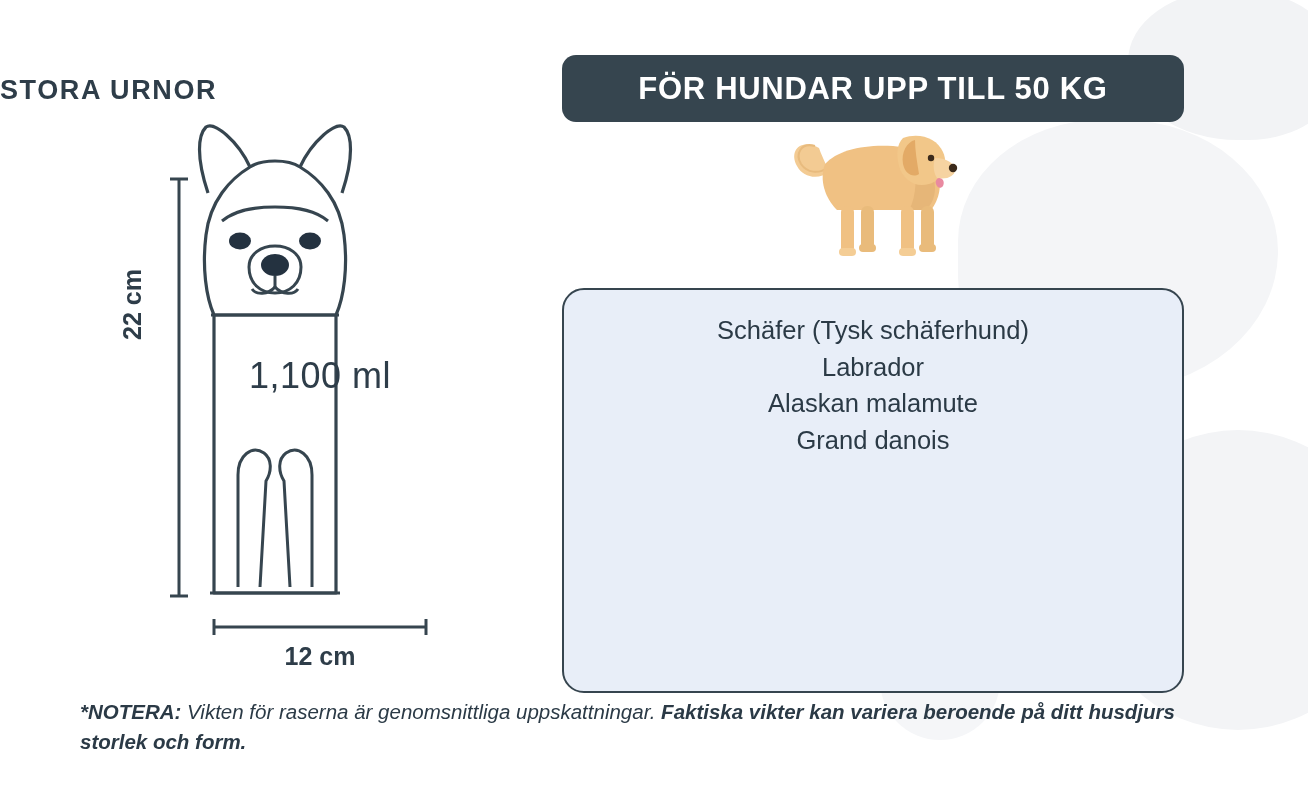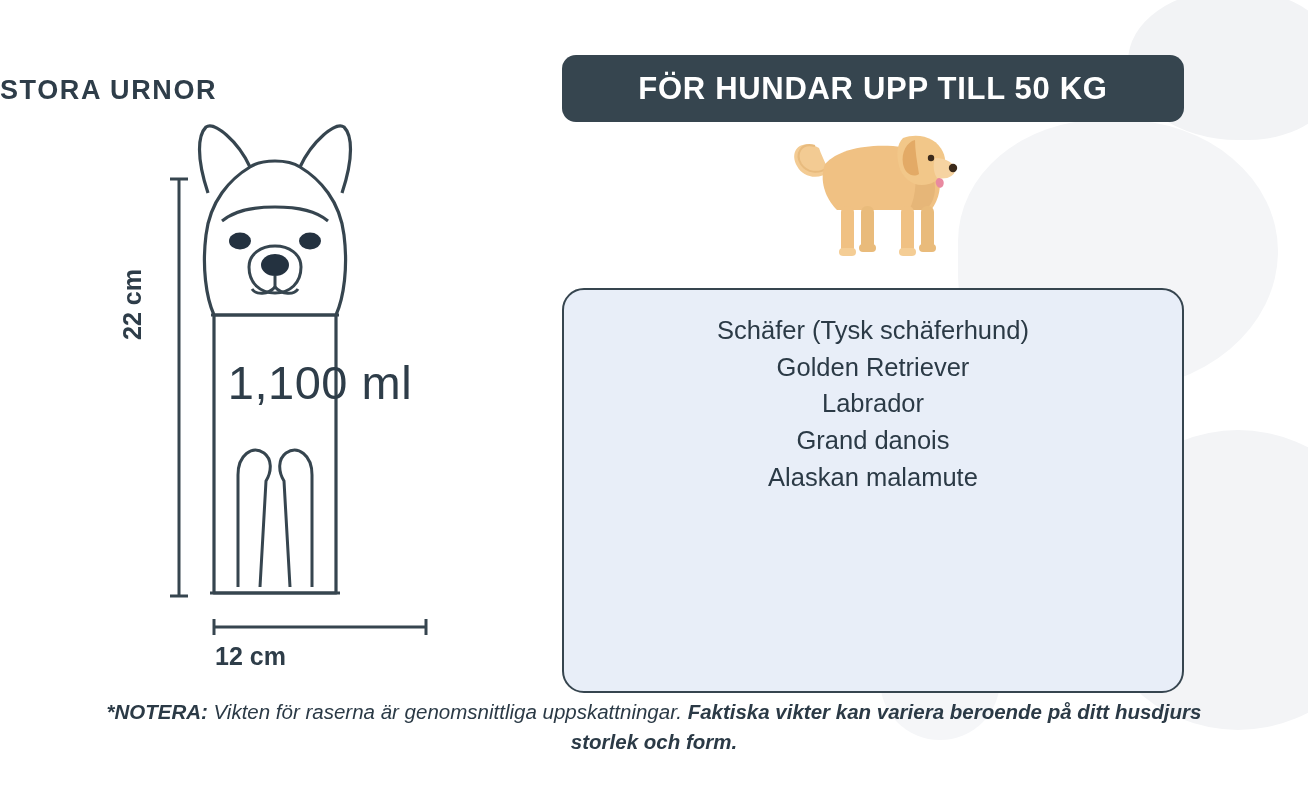--- a/index.html
+++ b/index.html
@@ -48,39 +48,39 @@
   }
   #urn-svg-wrap {
     position: absolute;
     left: 110px; top: 115px;
   }
   #volume-label {
     position: absolute;
     left: 175px; top: 355px;
     width: 290px;
     text-align: center;
-    font-size: 47px;
+    font-size: 36px;
     color: #2e3d49;
     letter-spacing: 0.5px;
   }
   #height-label {
     position: absolute;
     left: 118px; top: 340px;
     font-size: 25px;
     font-weight: bold;
     color: #2e3d49;
     transform: rotate(-90deg);
     transform-origin: left top;
     white-space: nowrap;
   }
   #width-label {
     position: absolute;
     left: 215px; top: 642px;
     width: 210px;
-    text-align: left;
+    text-align: center;
     font-size: 25px;
     font-weight: bold;
     color: #2e3d49;
   }
 
   
   #right-panel {
     position: absolute;
     left: 545px; top: 0;
     width: 763px; height: 690px;
@@ -124,21 +124,20 @@
     color: #2b3a46;
     line-height: 36.7px;
     white-space: nowrap;
   }
 
   
   #footnote {
     position: absolute;
     left: 0; top: 697px;
     width: 1308px;
-    text-align: center;
     font-size: 20.5px;
     font-style: italic;
     color: #2b3a46;
     line-height: 30px;
     z-index: 4;
     padding: 0 80px;
   }
   #footnote b { font-weight: bold; }
 </style>
 </head>
@@ -234,24 +233,23 @@
 
         <rect x="54" y="130" width="17" height="8" rx="4" fill="#f4cd95"></rect>
         <rect x="74" y="126" width="17" height="8" rx="4" fill="#e9bb7b"></rect>
         <rect x="114" y="130" width="17" height="8" rx="4" fill="#f4cd95"></rect>
         <rect x="134" y="126" width="17" height="8" rx="4" fill="#e9bb7b"></rect>
       </svg>
     </div>
 
     <div id="breeds-box">
       <div class="breed-line">Schäfer (Tysk schäferhund)</div>
-      <div class="breed-line">Golden Retriever</div>
       <div class="breed-line">Labrador</div>
+      <div class="breed-line">Alaskan malamute</div>
       <div class="breed-line">Grand danois</div>
-      <div class="breed-line">Alaskan malamute</div>
     </div>
   </div>
 
   <div id="footnote">
     <b>*NOTERA:</b><span> Vikten för raserna är genomsnittliga uppskattningar. </span><b>Faktiska vikter kan variera beroende på ditt husdjurs storlek och form.</b>
   </div>
 
 </div>
 
 </body></html>

